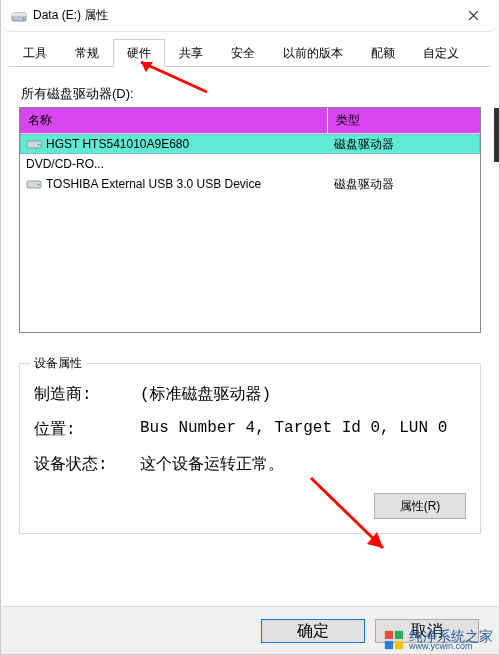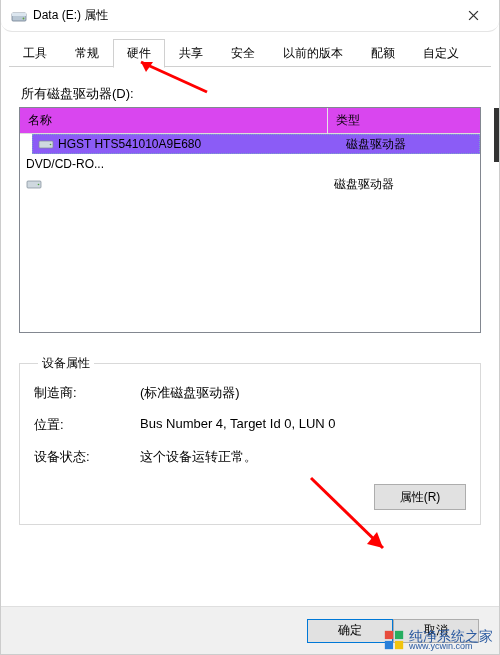--- a/index.html
+++ b/index.html
@@ -98,49 +98,49 @@
     padding: 0 4px 0 6px;
     white-space: nowrap;
     overflow: hidden;
     text-overflow: ellipsis;
     display: flex;
     align-items: center;
   }
   .row .cell.name { width: 308px; }
   .row .cell.type { flex: 1; }
   .row.selected {
-    background: #8b5cf6;
+    background: #5eead4;
     outline: 1px dotted #7aa7c7;
     outline-offset: -1px;
-    margin-left: 12px;
   }
   .drv-icon {
     width: 16px; height: 12px;
     margin-right: 4px;
     display: inline-block;
   }
 
   .groupbox {
     border: 1px solid #d9d9d9;
     margin-top: 30px;
     padding: 12px 14px 14px 14px;
     position: relative;
   }
   .groupbox .legend {
     position: absolute;
-    top: -9px; left: 18px;
+    top: -9px; left: 10px;
     background: #fff;
     padding: 0 4px;
     font-size: 12px;
     font-family: Liberation Serif, serif;
   }
   .prop-row {
     display: flex;
     margin: 8px 0 14px 0;
-    font-size: 13px;
+    font-size: 16px;
+    font-family: Liberation Mono, monospace;
   }
   .prop-row .k { width: 106px; }
   .prop-row .v { flex: 1; }
 
   .prop-btn-wrap { text-align: right; margin-top: 18px; }
   .prop-btn {
     width: 92px; height: 26px;
     background: #e1e1e1;
     border: 1px solid #adadad;
     font-size: 12px;
@@ -152,25 +152,25 @@
     left: 0; right: 0; bottom: 0;
     height: 48px;
     background: #f0f0f0;
     border-top: 1px solid #dfdfdf;
     display: flex;
     align-items: center;
     justify-content: flex-end;
     padding-right: 20px;
   }
   .footer button {
-    width: 86px; height: 24px;
-    margin-left: 0;
+    width: 104px; height: 24px;
+    margin-left: 10px;
     background: #e1e1e1;
     border: 1px solid #adadad;
-    font-size: 12px;
+    font-size: 16px;
     font-family: inherit;
   }
   .footer button.primary {
     border: 1px solid #0078d7;
   }
 
   
   .arrow {
     position: absolute;
     pointer-events: none;
@@ -255,20 +255,21 @@
           <div class="cell type">DVD/CD-RO...</div>
         </div>
         <div class="row">
           <div class="cell name">
             <span class="drv-icon">
               <svg viewBox="0 0 16 12" width="16" height="12">
                   <rect x="1" y="3" width="14" height="7" rx="1" fill="#cfd8df" stroke="#7c8a96" stroke-width="0.7"></rect>
                   <circle cx="12.5" cy="6.5" r="0.8" fill="#4aa03a"></circle>
                 </svg>
             </span>
+            <span>TOSHIBA External USB 3.0 USB Device</span>
           </div>
           <div class="cell type">磁盘驱动器</div>
         </div>
       </div>
     </div>
 
     <div class="groupbox">
       <span class="legend">设备属性</span>
       <div class="prop-row">
         <div class="k">制造商:</div>

